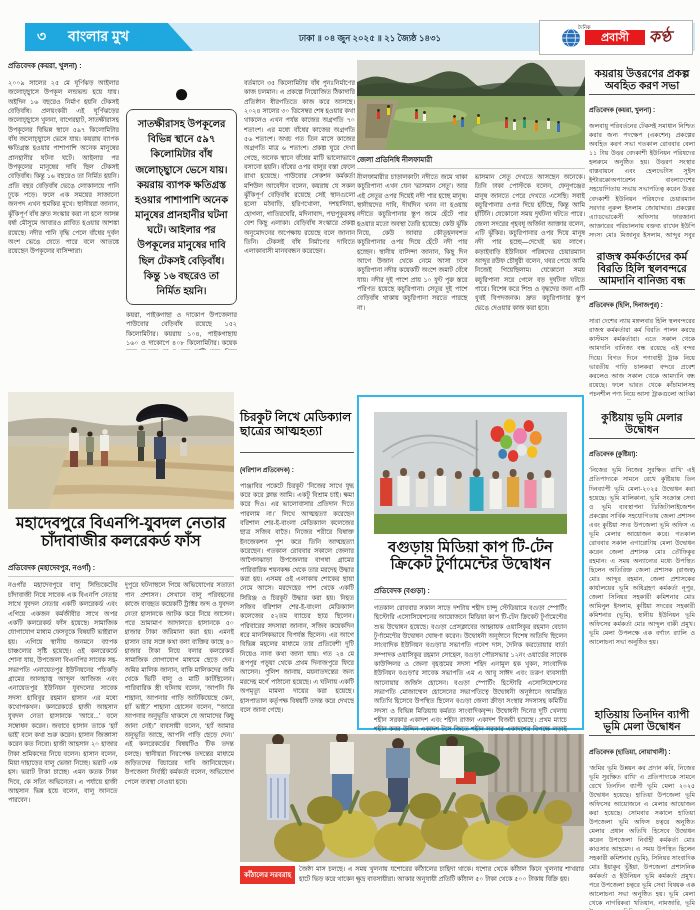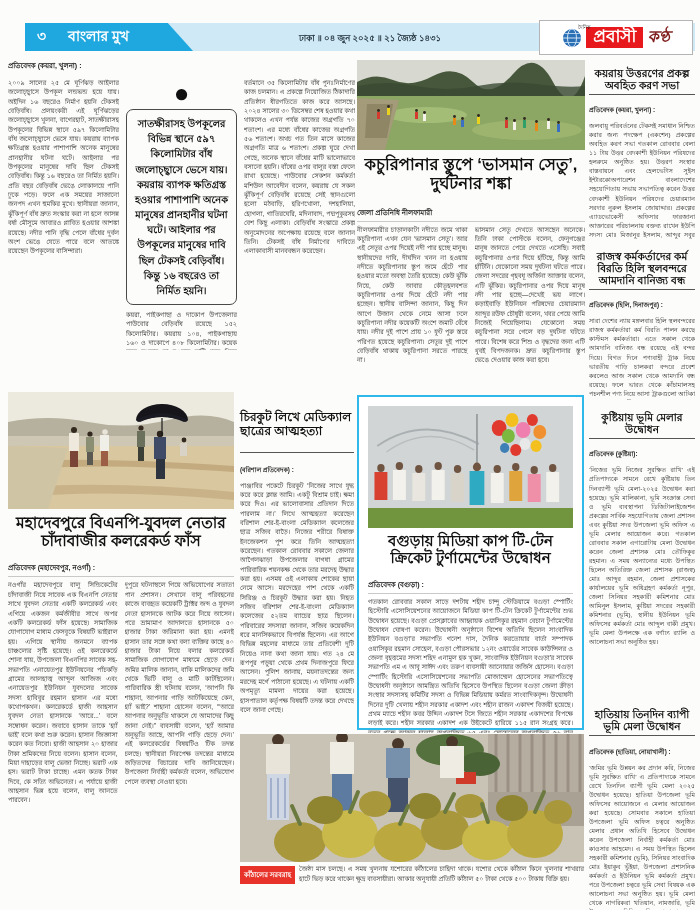--- a/index.html
+++ b/index.html
@@ -10,21 +10,21 @@
   .section-tab{position:absolute;left:0;top:0;height:28px;width:168px;background:#1fa8e0;
                clip-path:polygon(0 0,85% 0,100% 100%,0 100%);
                display:flex;align-items:center;color:#fff;font-weight:bold;font-size:14px;}
   .section-tab .pnum{margin-left:12px;}
   .section-tab .stitle{margin-left:22px;}
   .dateline{position:absolute;left:190px;right:170px;top:0;height:32px;display:flex;align-items:center;
             justify-content:center;font-size:8.5px;color:#21323c;font-weight:bold;}
   .brand-box{position:absolute;right:2px;top:-3px;width:152px;height:33px;background:#fff;border:1px solid #b5b5b5;
              display:flex;align-items:center;justify-content:center;gap:4px;}
   .brand-tagline{font-size:5px;color:#222;position:absolute;top:3px;left:38px;}
-  .brand-primary{background:#e8191c;color:#fff;font-weight:bold;font-size:17px;padding:1px 7px;line-height:1.1;}
+  .brand-primary{background:#e8191c;color:#fff;font-weight:bold;font-size:11px;padding:1px 16px;line-height:1.1;}
   .brand-secondary{color:#7f1d1d;font-weight:bold;font-size:16px;font-style:italic;}
   
   .art{position:absolute;}
   .hl{font-weight:bold;color:#111;line-height:1.15;}
   .byline{font-size:7px;font-weight:bold;color:#222;border-bottom:1px solid #c9c9c9;padding-bottom:2px;}
   .body-txt{font-size:6.4px;line-height:1.46;text-align:justify;color:#2a2a2a;overflow:hidden;}
   .cols{display:flex;}
   .cols>div{flex:1;overflow:hidden;}
   .photo{display:block;width:100%;}
   
@@ -50,21 +50,21 @@
   .mah{left:8px;top:392px;width:226px;}
   .mah .hl{font-size:15.5px;text-align:center;margin-top:5px;}
   .mah .byline{margin-top:3px;}
   .mah .cols{gap:7px;margin-top:3px;height:316px;}
   
   .chi{left:240px;top:392px;width:114px;}
   .chi .hl{font-size:12px;text-align:left;border-bottom:1px solid #555;padding-bottom:13px;margin-top:19px;}
   .chi .byline{margin:3px 0;border:none;font-size:6.3px;}
   .chi .body-txt{height:288px;}
   
-  .cri{left:357px;top:395px;width:227px;height:335px;border:2px solid #2fb9ea;padding:9px;box-sizing:border-box;background:#fff;}
+  .cri{left:357px;top:395px;width:227px;height:335px;border:2px solid #2fb9ea;padding:15px;box-sizing:border-box;background:#fff;}
   .cri .hl{font-size:15px;text-align:center;margin-top:4px;}
   .cri .byline{margin-top:3px;}
   .cri .body-txt{margin-top:3px;height:136px;}
   
   .jak{left:240px;top:734px;width:344px;}
   .jak .cap-row{display:flex;gap:4px;margin-top:2px;align-items:flex-start;}
   .badge{background:#e8332a;color:#fff;font-size:6.8px;font-weight:bold;padding:3px 4px;white-space:nowrap;margin-top:2px;}
   .caption{font-size:6.4px;line-height:1.5;text-align:justify;color:#2a2a2a;}
 </style>
 </head>
@@ -137,21 +137,20 @@
         <rect x="190" y="61" width="3" height="8" fill="#f5f2ea"></rect>
           <circle cx="191.5" cy="59.5" r="1.4" fill="#33291f"></circle>
         <rect x="200" y="64" width="3" height="8" fill="#3a6fc2"></rect>
           <circle cx="201.5" cy="62.5" r="1.4" fill="#33291f"></circle>
         <rect x="30" y="48" width="3" height="7" fill="#e8d21f"></rect>
           <circle cx="31.5" cy="46.5" r="1.4" fill="#33291f"></circle>
         <rect x="20" y="52" width="3" height="7" fill="#d43b2f"></rect>
           <circle cx="21.5" cy="50.5" r="1.4" fill="#33291f"></circle>
       </g>
     </svg>
-    <h2 class="hl">কচুরিপানার স্তুপে ‘ভাসমান সেতু’, দুর্ঘটনার শঙ্কা</h2>
     <div class="byline">জেলা প্রতিনিধি নীলফামারী</div>
     <div class="cols">
       <div class="body-txt">নীলফামারীর চাড়ালকাটা নদীতে জমে থাকা কচুরিপানা এখন যেন ‘ভাসমান সেতু’। আর এই সেতুর ওপর দিয়েই নদী পার হচ্ছে মানুষ। স্থানীয়দের দাবি, দীর্ঘদিন খনন না হওয়ায় নদীতে কচুরিপানার স্তুপ জমে হেঁটে পার হওয়ার মতো অবস্থা তৈরি হয়েছে। কেউ ঝুঁকি নিয়ে, কেউ আবার কৌতূহলবশত কচুরিপানার ওপর দিয়ে হেঁটে নদী পার হচ্ছেন। স্থানীয় বাসিন্দা জানান, কিছু দিন আগে উজান থেকে নেমে আসা ঢলে কচুরিপানা নদীর কয়েকটি অংশে জমাট বেঁধে যায়। নদীর দুই পাশে প্রায় ১০ ফুট পুরু স্তরে পরিণত হয়েছে কচুরিপানা। সেতুর দুই পাশে বেড়িবাঁধ থাকায় কচুরিপানা সরতে পারছে না।</div>
       <div class="body-txt">ভাসমান সেতু দেখতে আসছেন অনেকে। তিনি ঢাকা পোস্টকে বলেন, ফেনুগঞ্জের মানুষ জানতে পেরে দেখতে এসেছি। সবাই কচুরিপানার ওপর দিয়ে হাঁটছে, কিন্তু আমি হাঁটিনি। যেকোনো সময় দুর্ঘটনা ঘটতে পারে। জেলা সদরের গৃহবধূ অর্জিনা আক্তার বলেন, এটি ঝুঁকির। কচুরিপানার ওপর দিয়ে মানুষ নদী পার হচ্ছে—দেখেই ভয় লাগে। কড়াইবাড়ি ইউনিয়ন পরিষদের চেয়ারম্যান আব্দুর রউফ চৌধুরী বলেন, খবর পেয়ে আমি নিজেই গিয়েছিলাম। যেকোনো সময় কচুরিপানা সরে গেলে বড় দুর্ঘটনা ঘটতে পারে। বিশেষ করে শিশু ও বৃদ্ধদের জন্য এটি খুবই বিপদজনক। দ্রুত কচুরিপানার স্তুপ ভেঙে দেওয়ার কাজ করা হবে।</div>
     </div>
   </article>
 
   <aside class="art rail">
     <article class="r-art">
       <h3 class="hl">কয়রায় উত্তরণের প্রকল্প অবহিত করণ সভা</h3>

